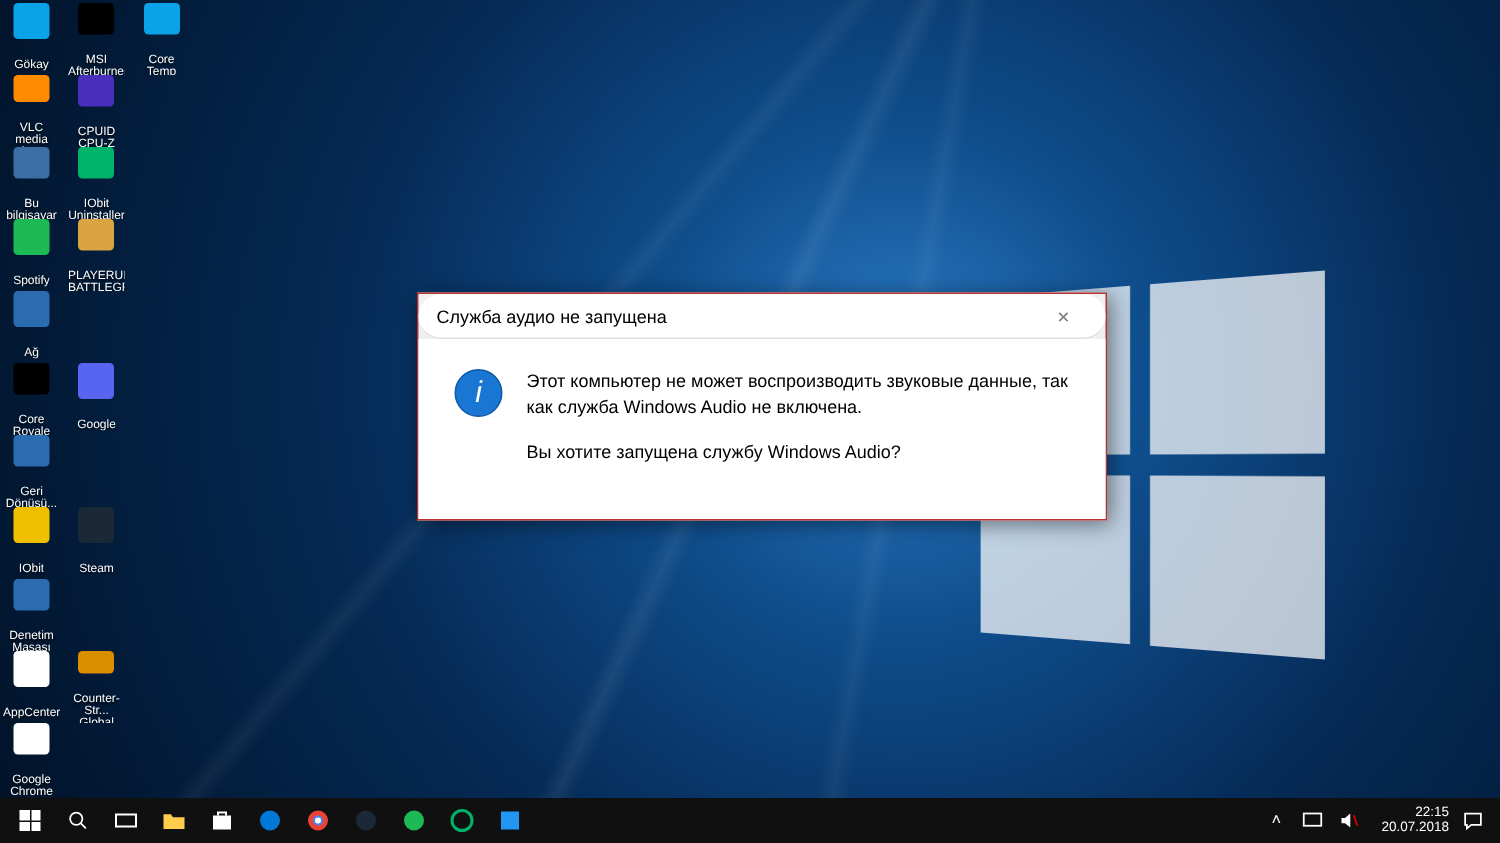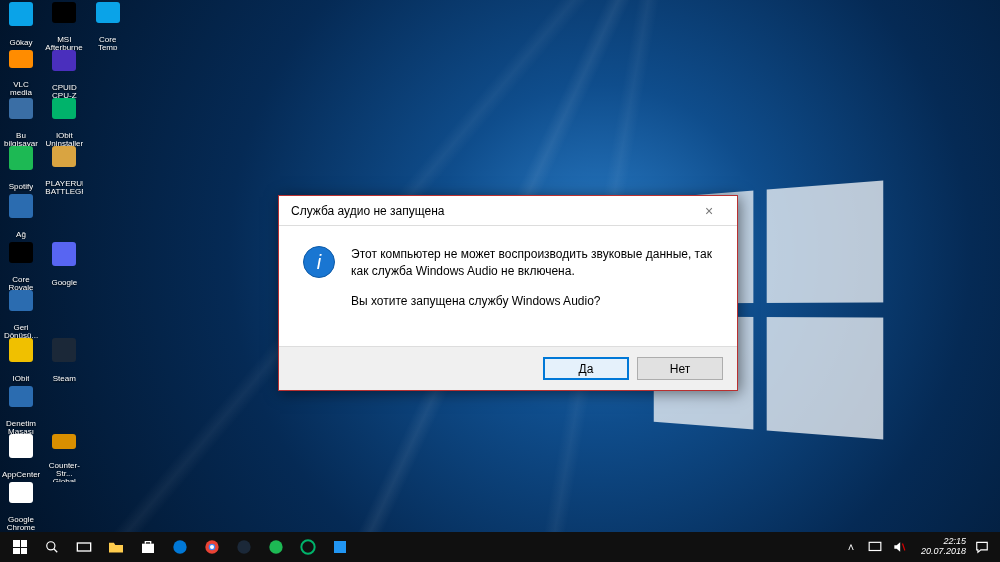--- a/index.html
+++ b/index.html
@@ -44,20 +44,21 @@
     background: #f0f0f0;
     border: 1px solid #b93030;
     box-shadow: 2px 2px 14px rgba(0,0,0,0.5);
   }
   .dialog-titlebar {
     background: #fff;
     height: 30px;
     display: flex; align-items: center; justify-content: space-between;
     padding: 0 8px 0 12px;
     border-bottom: 1px solid #ddd;
+    border-radius: 15px;
   }
   .dialog-title { font-size: 12px; color: #000; }
   .dialog-close { width: 40px; height: 26px; display:flex; align-items:center; justify-content:center; color:#777; font-size:14px; cursor:pointer; }
   .dialog-body { background:#fff; padding: 20px 24px 24px 24px; display:flex; gap:16px; }
   .info-icon {
     width:32px; height:32px; border-radius:50%; background:#1976d2; color:#fff;
     display:flex; align-items:center; justify-content:center; font-family: Georgia, serif;
     font-size:20px; font-style: italic; flex-shrink:0; border:1px solid #0d5aa7;
   }
   .dialog-text { font-size: 12px; color:#000; line-height:1.45; }
@@ -78,21 +79,21 @@
     background:#101010; display:flex; align-items:center; justify-content:space-between;
     padding: 0 4px;
   }
   .taskbar-left { display:flex; align-items:center; height:100%; }
   .taskbar-item {
     width:32px; height:30px; display:flex; align-items:center; justify-content:center;
     color:#fff; cursor:pointer;
   }
   .taskbar-right { display:flex; align-items:center; gap:8px; color:#fff; font-size:9px; padding-right:6px; }
   .tray-icon { width:16px; height:16px; display:flex; align-items:center; justify-content:center; color:#fff; font-size:11px; cursor:pointer; }
-  .clock { text-align:right; line-height:1.1; margin-left:6px; cursor:pointer;font-style:italic; }
+  .clock { text-align:right; line-height:1.1; margin-left:6px; cursor:pointer; }
   .start-logo { display:grid; grid-template-columns:1fr 1fr; grid-template-rows:1fr 1fr; gap:1px; width:14px; height:14px; }
   .start-logo span { background:#fff; }
 </style>
 </head>
 <body>
 
 <div class="rays"></div>
 <div class="win-logo">
   <div></div>
     <div></div>
@@ -204,24 +205,20 @@
   </div>
   <div class="dialog-body">
     <div class="info-icon">
       <span>i</span>
     </div>
     <div class="dialog-text">
       <p>Этот компьютер не может воспроизводить звуковые данные, так как служба Windows Audio не включена.</p>
       <p>Вы хотите запущена службу Windows Audio?</p>
     </div>
   </div>
-  <div class="dialog-footer">
-    <button class="btn default">Да</button>
-    <button class="btn">Нет</button>
-  </div>
 </div>
 
 <div class="taskbar">
   <div class="taskbar-left">
     <div class="taskbar-item">
       <div class="start-logo">
           <span></span>
           <span></span>
           <span></span>
           <span></span>

